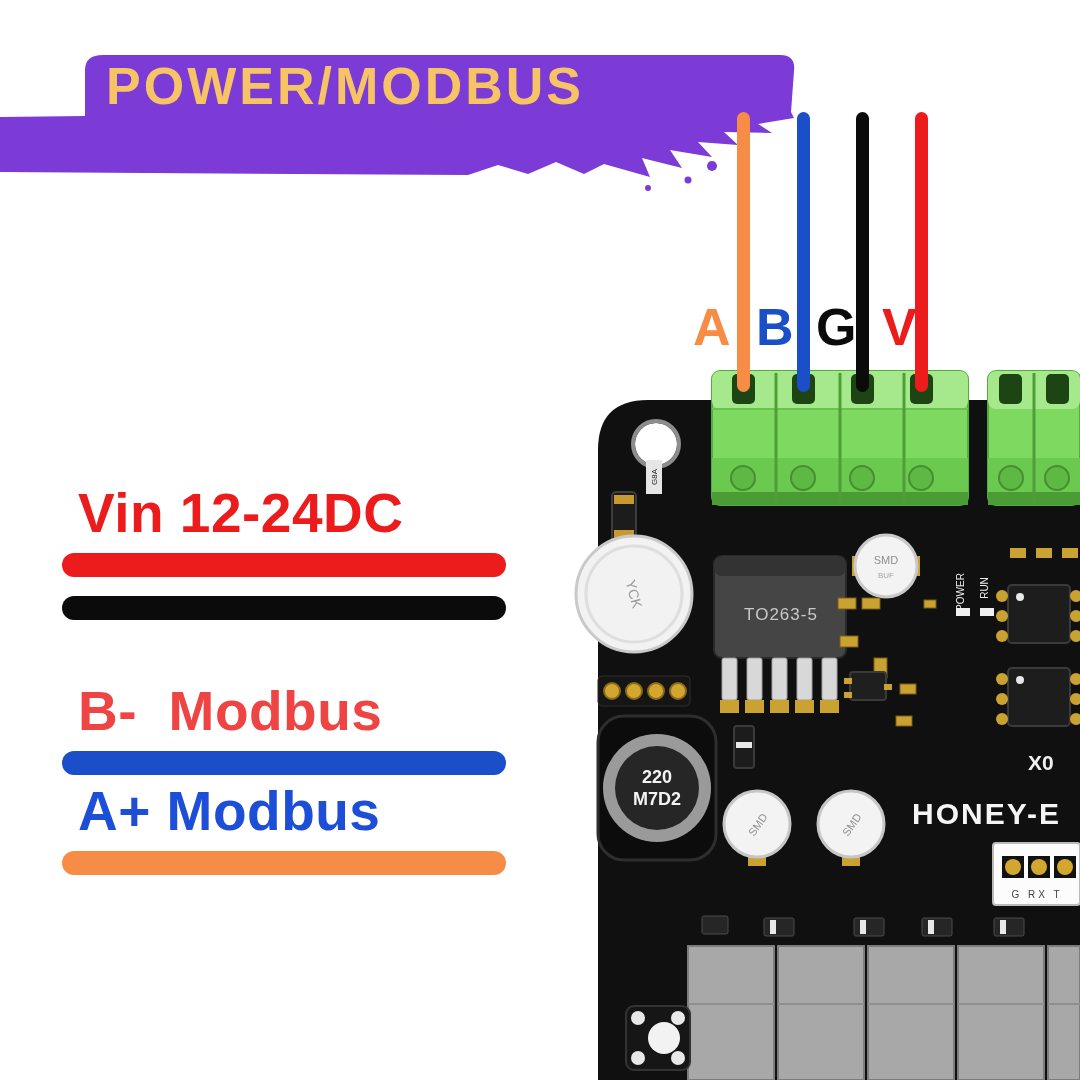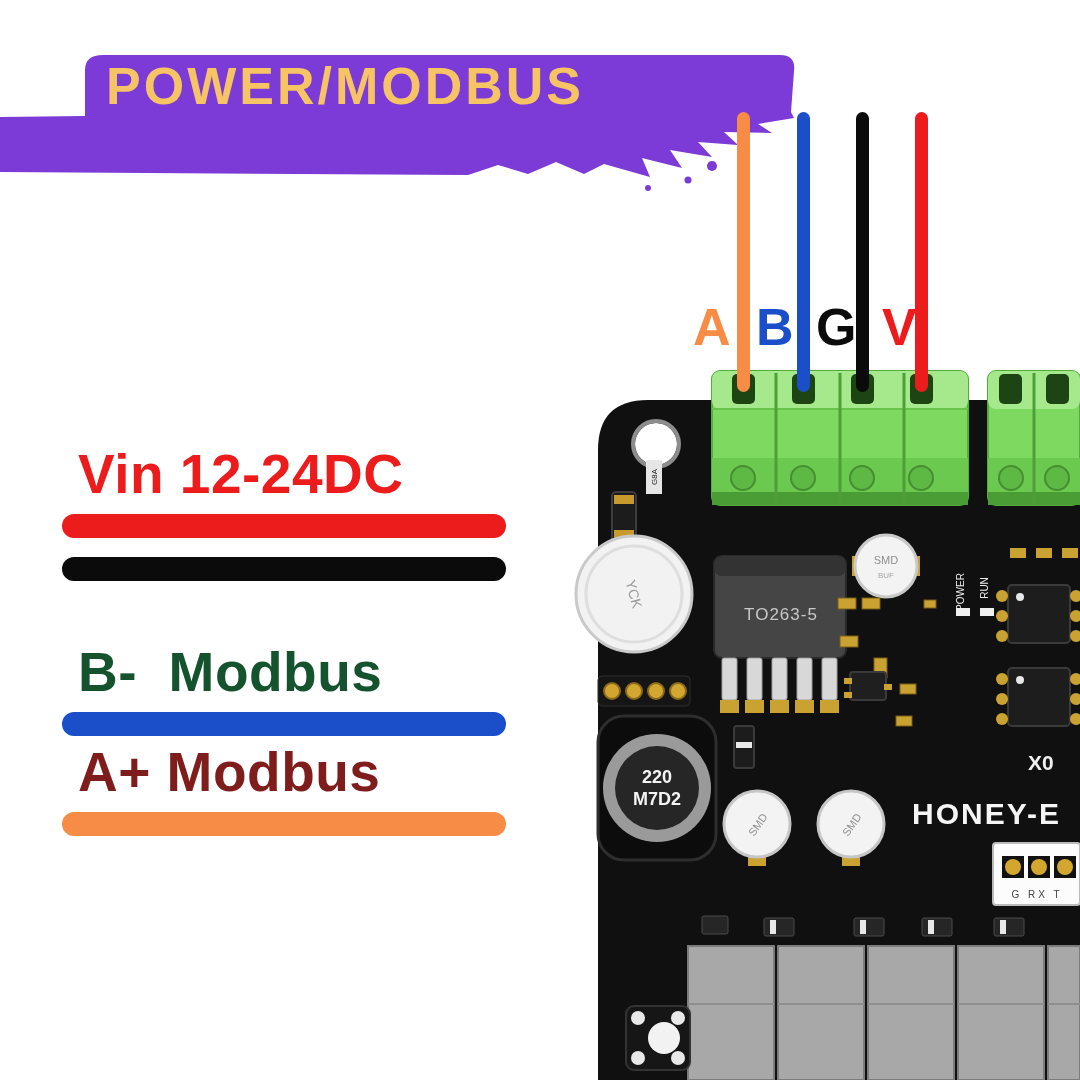--- a/index.html
+++ b/index.html
@@ -11,21 +11,21 @@
   .banner-title{
     position:absolute;left:106px;top:60px;z-index:3;
     font-size:52px;font-weight:900;letter-spacing:3px;line-height:1;
   }
   .wire{position:absolute;top:112px;width:13px;height:280px;border-radius:7px;z-index:4;}
   .wire-label{
     position:absolute;top:301px;z-index:5;
     font-size:52px;font-weight:900;line-height:1;
   }
   .legend{position:absolute;left:0;top:0;z-index:4;}
-  .legend-row{position:absolute;left:62px;width:460px;}
+  .legend-row{position:absolute;left:62px;width:460px;margin-top:39px;}
   .legend-label{
     font-size:55px;font-weight:900;line-height:1;
     white-space:pre;padding-left:16px;letter-spacing:0.5px;
   }
   .legend-bar{margin-top:12px;height:24px;width:444px;border-radius:12px;}
   .pcb-svg text{font-family:"Liberation Sans","DejaVu Sans",sans-serif;}
 </style>
 </head>
 <body>
 
@@ -265,22 +265,22 @@
 
   <div class="legend">
     <div class="legend-row" style="top:447px">
       <div class="legend-label" style="color: rgb(237, 28, 28);">Vin 12-24DC</div>
       <div class="legend-bar" style="background: rgb(237, 28, 28);"></div>
     </div>
     <div class="legend-row" style="top:545px">
       <div class="legend-bar" style="background: rgb(11, 11, 11);"></div>
     </div>
     <div class="legend-row" style="top:645px">
-      <div class="legend-label" style="color: #14532d;">B-  Modbus</div>
+      <div class="legend-label" style="color: #ef4444;">B-  Modbus</div>
       <div class="legend-bar" style="background: rgb(26, 79, 201);"></div>
     </div>
     <div class="legend-row" style="top:745px">
-      <div class="legend-label" style="color: #7f1d1d;">A+ Modbus</div>
+      <div class="legend-label" style="color: #1d4ed8;">A+ Modbus</div>
       <div class="legend-bar" style="background: rgb(246, 140, 69);"></div>
     </div>
   </div>
 
 </div>
 
 </body></html>

